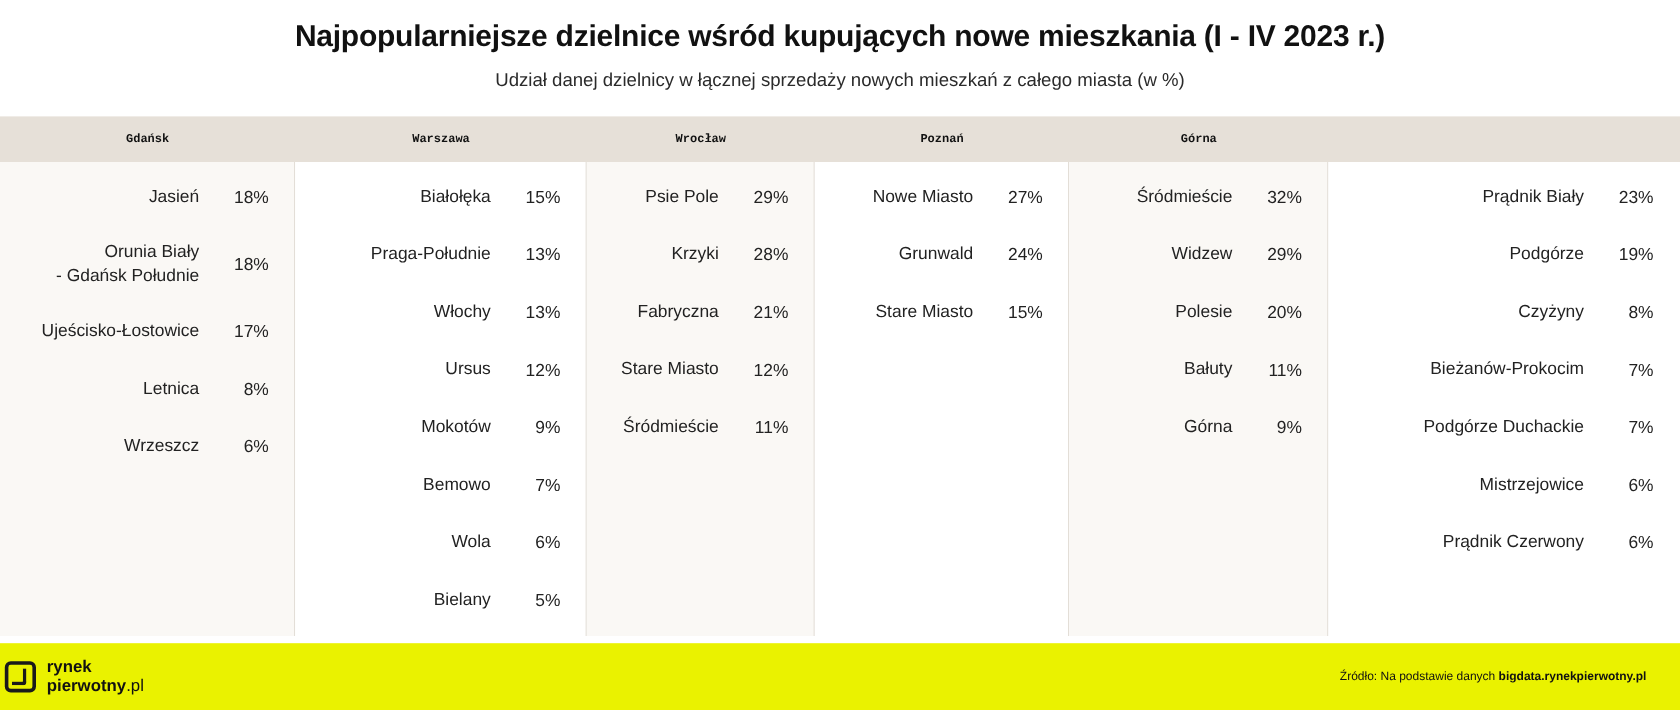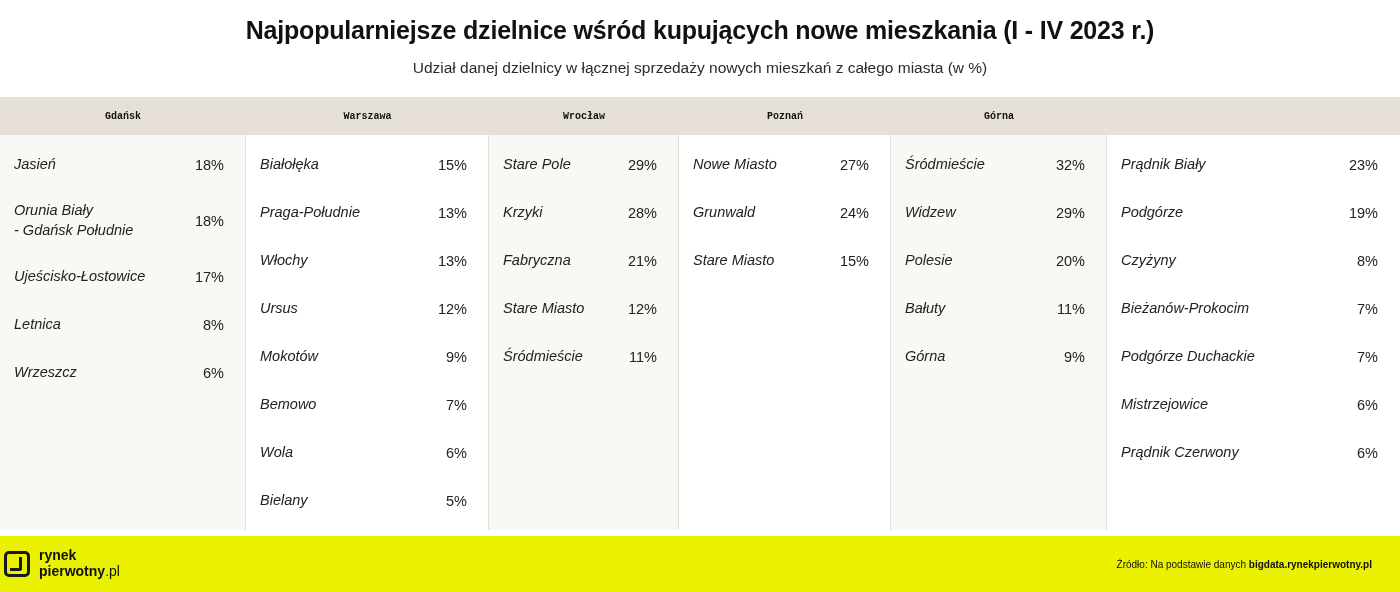--- a/index.html
+++ b/index.html
@@ -71,26 +71,26 @@
     background: #e3ded7;
   }
   .item {
     display: flex;
     align-items: center;
     height: 48px;
     padding: 0 22px 0 14px;
   }
   .item .name {
     flex: 1 1 auto;
+    text-align: right;
     font-size: 14.5px;
     color: #222222;
     line-height: 1.35;
     padding-right: 16px;
     white-space: pre-line;
-    font-style: italic;
   }
   .item .val {
     width: 42px;
     text-align: right;
     font-size: 14.5px;
     color: #222222;
   }
   .item.two-line { height: 64px; }
   .footer {
     height: 56px;
@@ -213,21 +213,21 @@
         </div>
         <div class="item">
           <span class="name">Bielany</span>
           <span class="val">5%</span>
         </div>
       </div>
 
       <div class="col alt" style="width:190px">
         <div class="divider"></div>
         <div class="item">
-          <span class="name">Stare Pole</span>
+          <span class="name">Psie Pole</span>
           <span class="val">29%</span>
         </div>
         <div class="item">
           <span class="name">Krzyki</span>
           <span class="val">28%</span>
         </div>
         <div class="item">
           <span class="name">Fabryczna</span>
           <span class="val">21%</span>
         </div>

